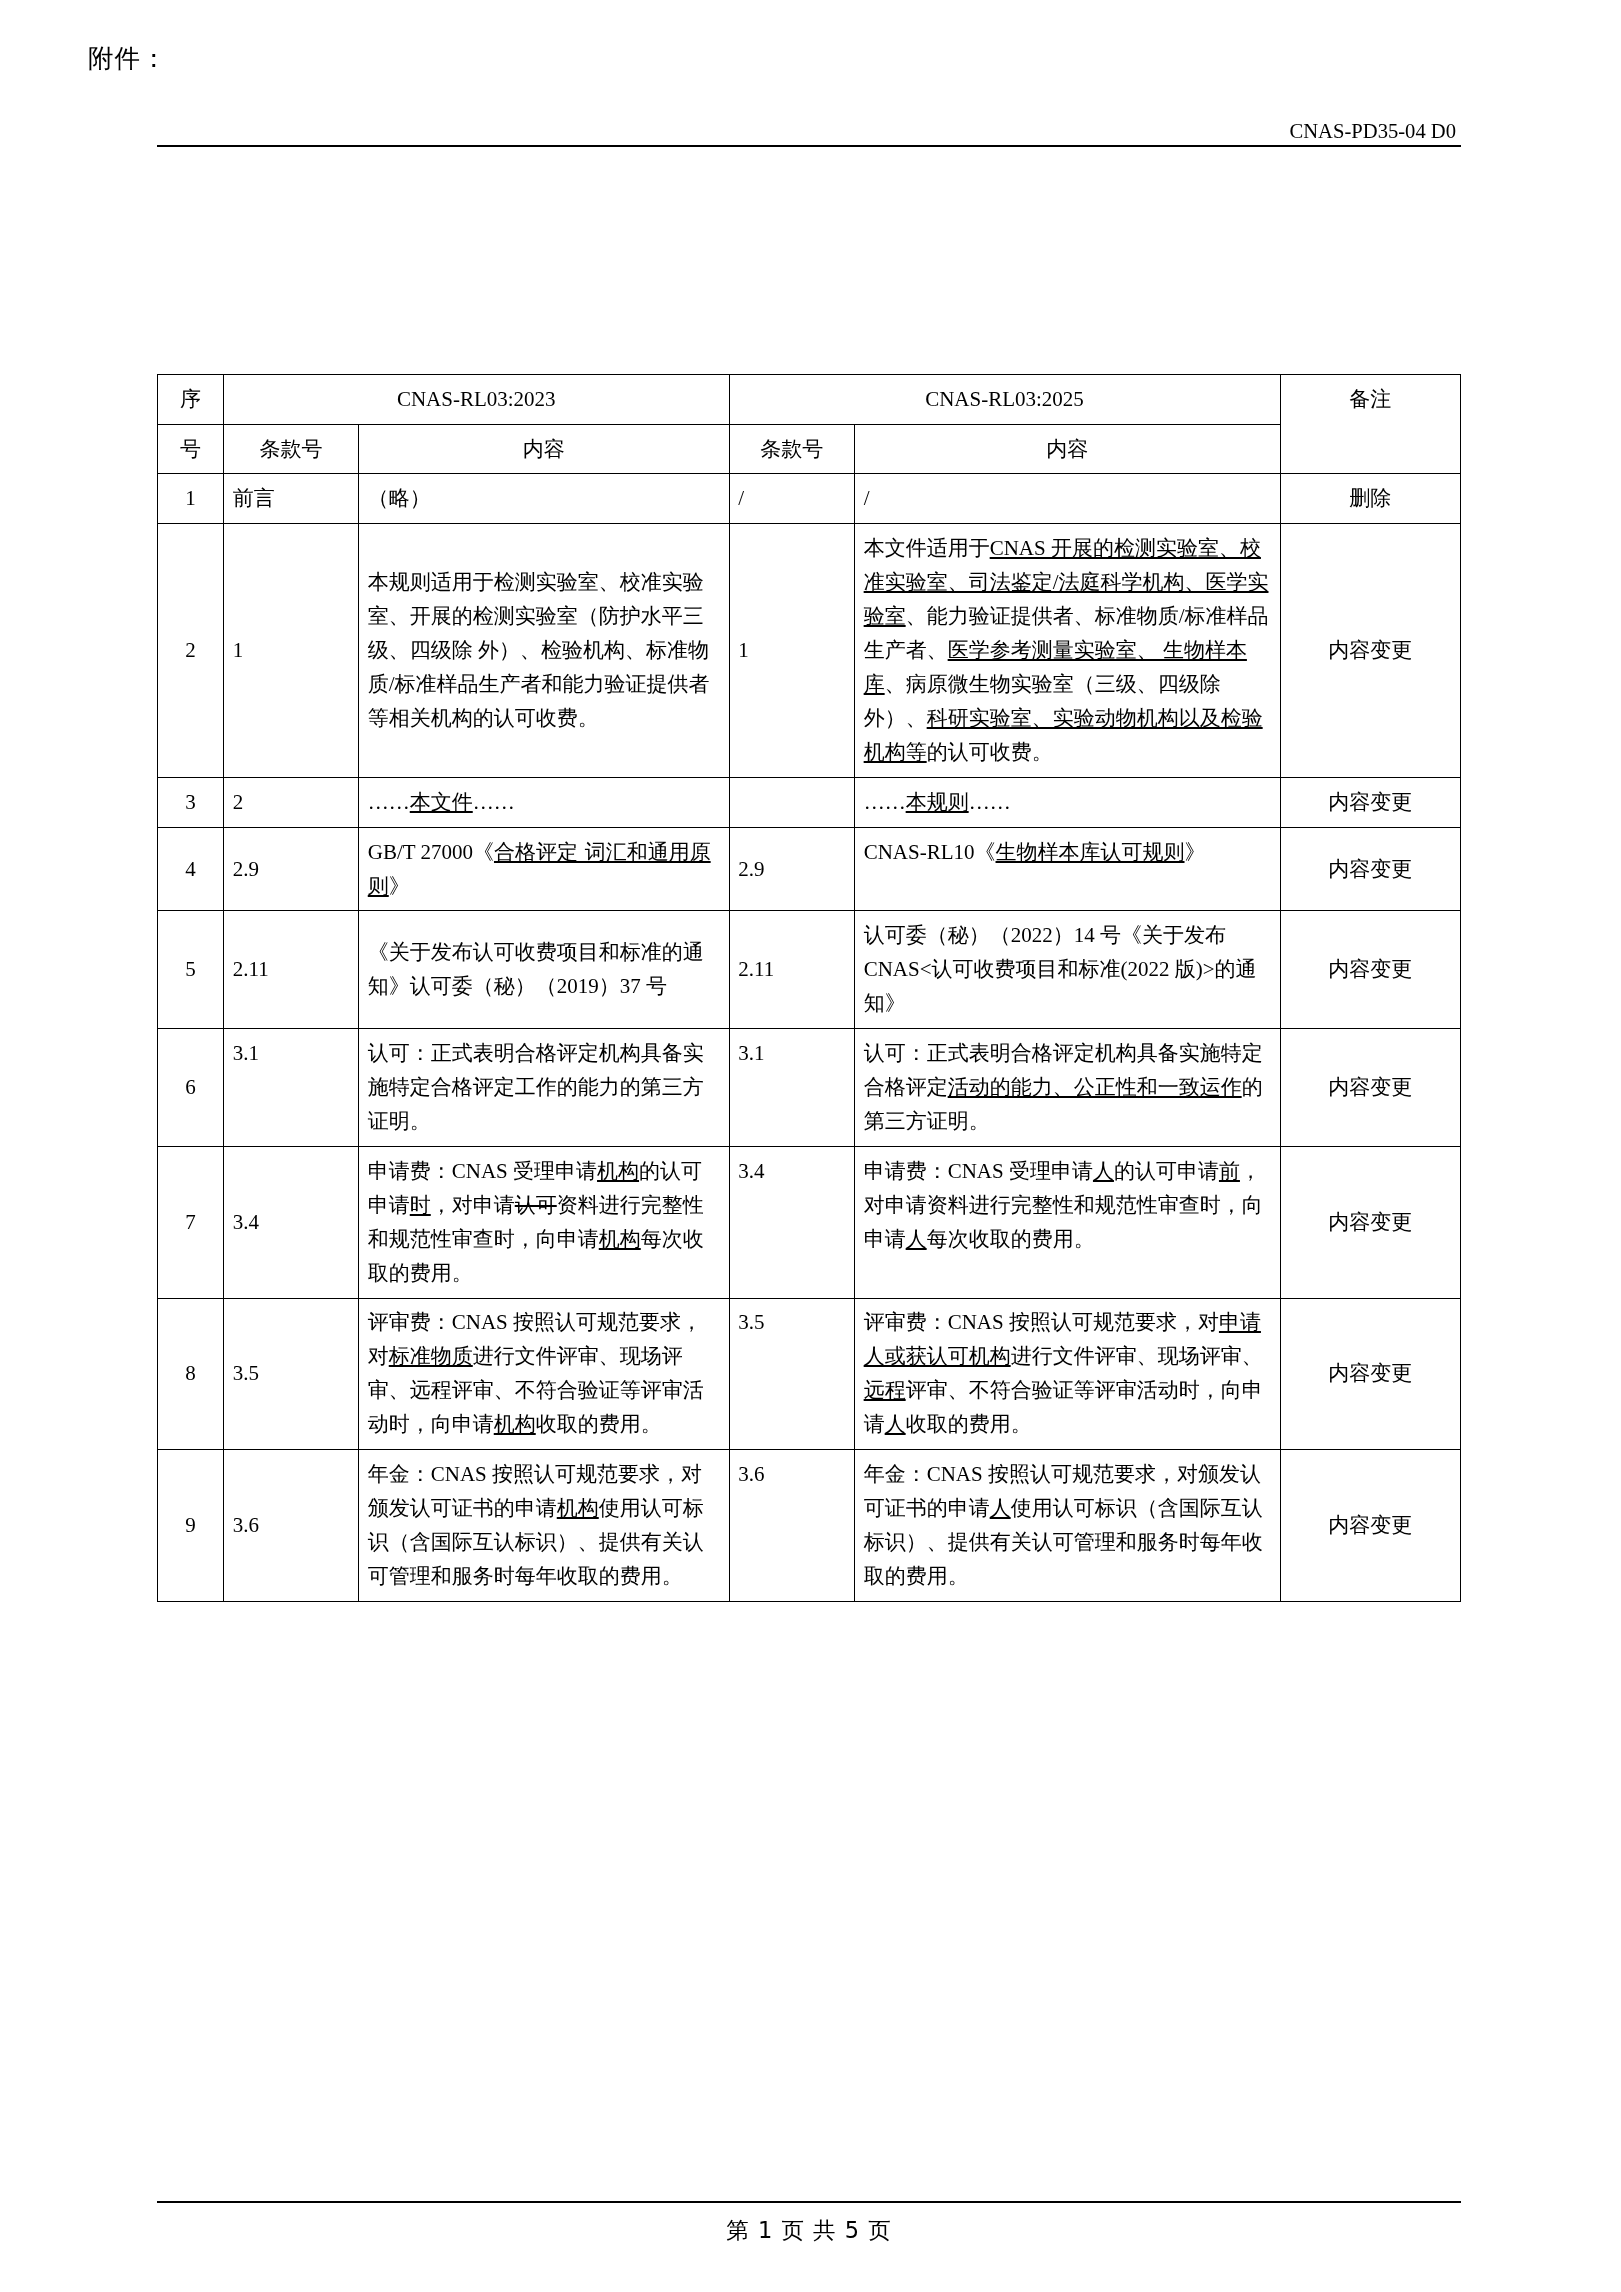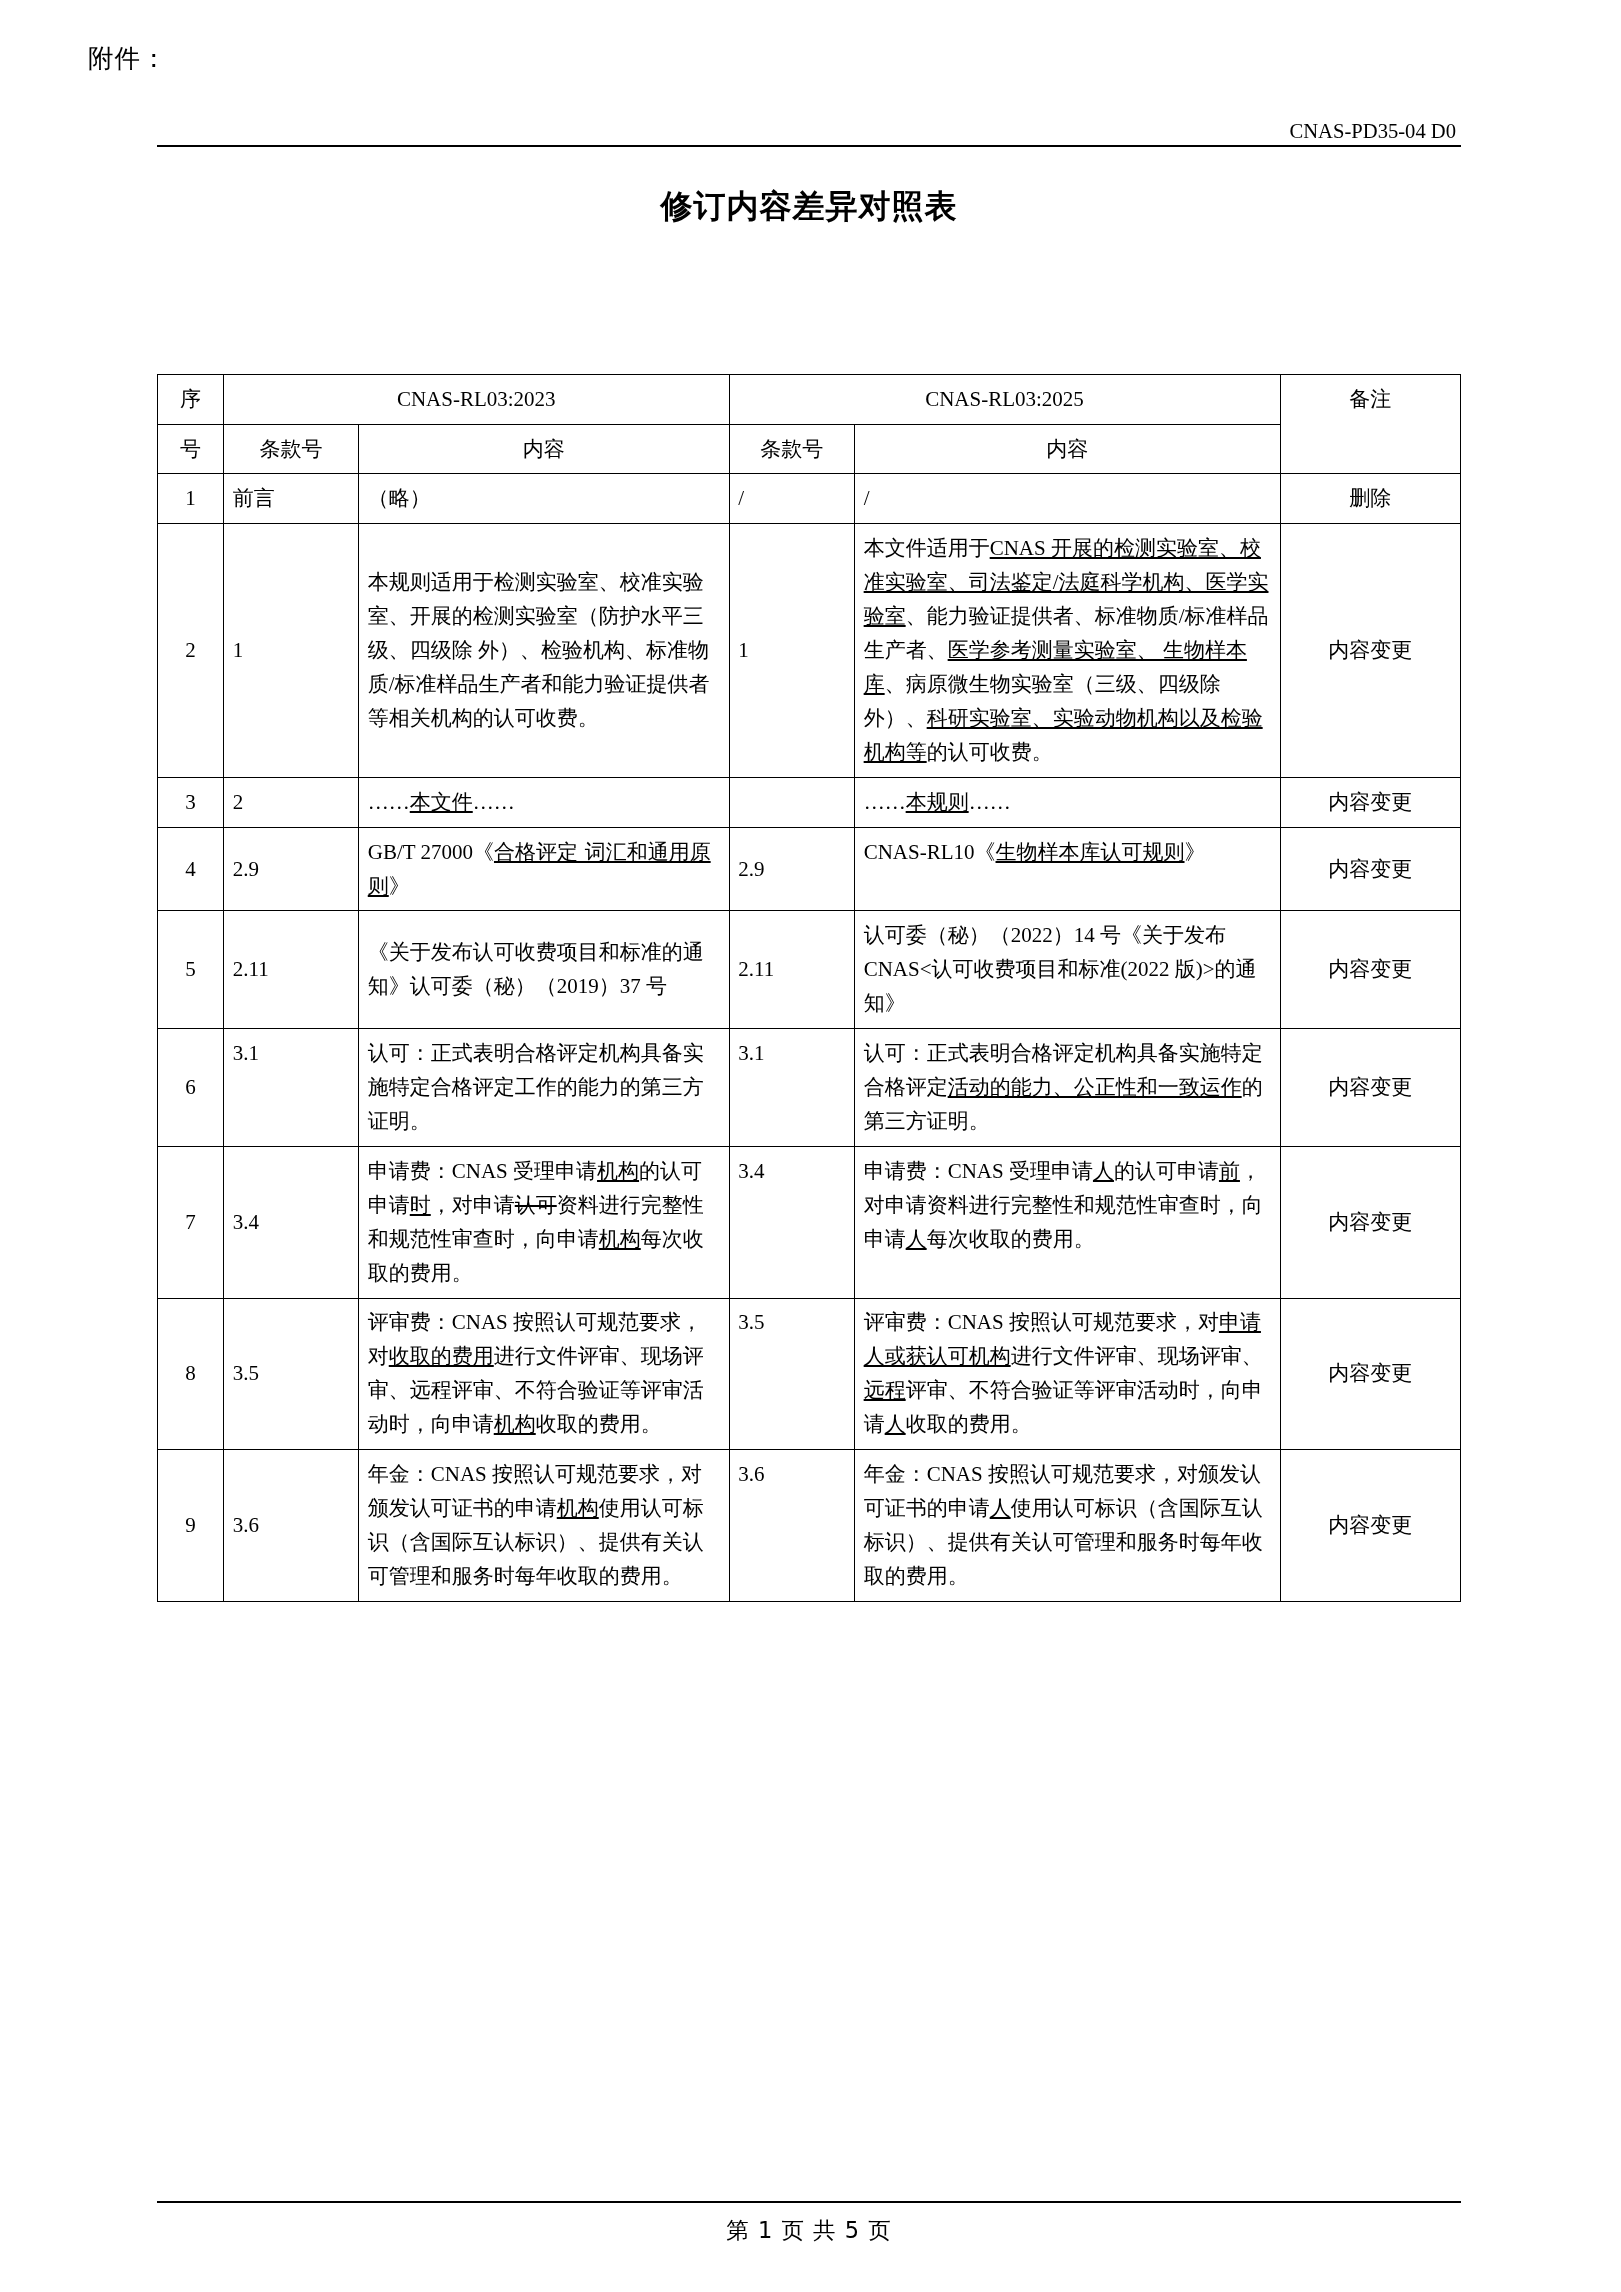--- a/index.html
+++ b/index.html
@@ -134,21 +134,20 @@
 
 <div class="page">
 
   <div class="attachment-label">附件：</div>
 
   <div class="doc-code">CNAS-PD35-04 D0</div>
 
   <div class="header-rule"></div>
 
   <div class="title-block">
-    <div class="title-line2">修订内容差异对照表</div>
   </div>
 
   <table class="diff">
     <colgroup>
       <col class="c-seq">
         <col class="c-cl1">
         <col class="c-txt1">
         <col class="c-cl2">
         <col class="c-txt2">
         <col class="c-note">
@@ -231,21 +230,21 @@
         <td class="mid">3.4</td>
         <td class="cn">申请费：CNAS 受理申请<u>机构</u>的认可申请<u>时</u>，对申请<s>认可</s>资料进行完整性和规范性审查时，向申请<u>机构</u>每次收取的费用。</td>
         <td>3.4</td>
         <td class="cn">申请费：CNAS 受理申请<u>人</u>的认可申请<u>前</u>，对申请资料进行完整性和规范性审查时，向申请<u>人</u>每次收取的费用。</td>
         <td class="note-cell c-note">内容变更</td>
       </tr>
 
       <tr>
         <td class="seq-mid">8</td>
         <td class="mid">3.5</td>
-        <td class="cn">评审费：CNAS 按照认可规范要求，对<u>收取的费用</u>进行文件评审、现场评审、远程评审、不符合验证等评审活动时，向申请<u>机构</u>收取的费用。</td>
+        <td class="cn">评审费：CNAS 按照认可规范要求，对<u>标准物质</u>进行文件评审、现场评审、远程评审、不符合验证等评审活动时，向申请<u>机构</u>收取的费用。</td>
         <td>3.5</td>
         <td class="cn">评审费：CNAS 按照认可规范要求，对<u>申请人或获认可机构</u>进行文件评审、现场评审、<u>远程</u>评审、不符合验证等评审活动时，向申请<u>人</u>收取的费用。</td>
         <td class="note-cell c-note">内容变更</td>
       </tr>
 
       <tr>
         <td class="seq-mid">9</td>
         <td class="mid">3.6</td>
         <td class="cn">年金：CNAS 按照认可规范要求，对颁发认可证书的申请<u>机构</u>使用认可标识（含国际互认标识）、提供有关认可管理和服务时每年收取的费用。</td>
         <td>3.6</td>

